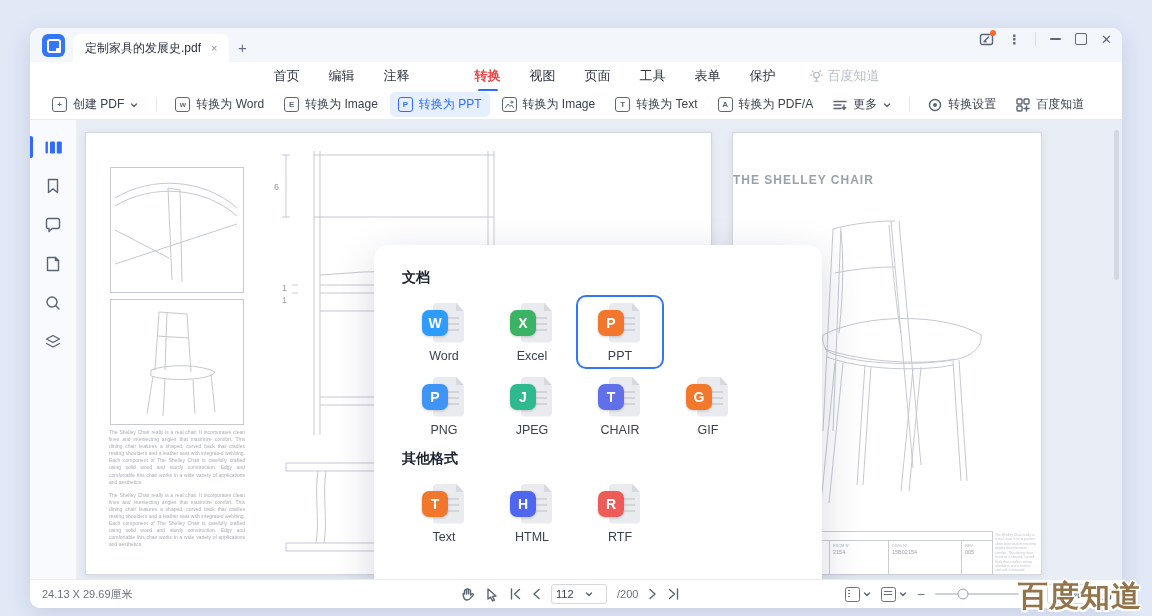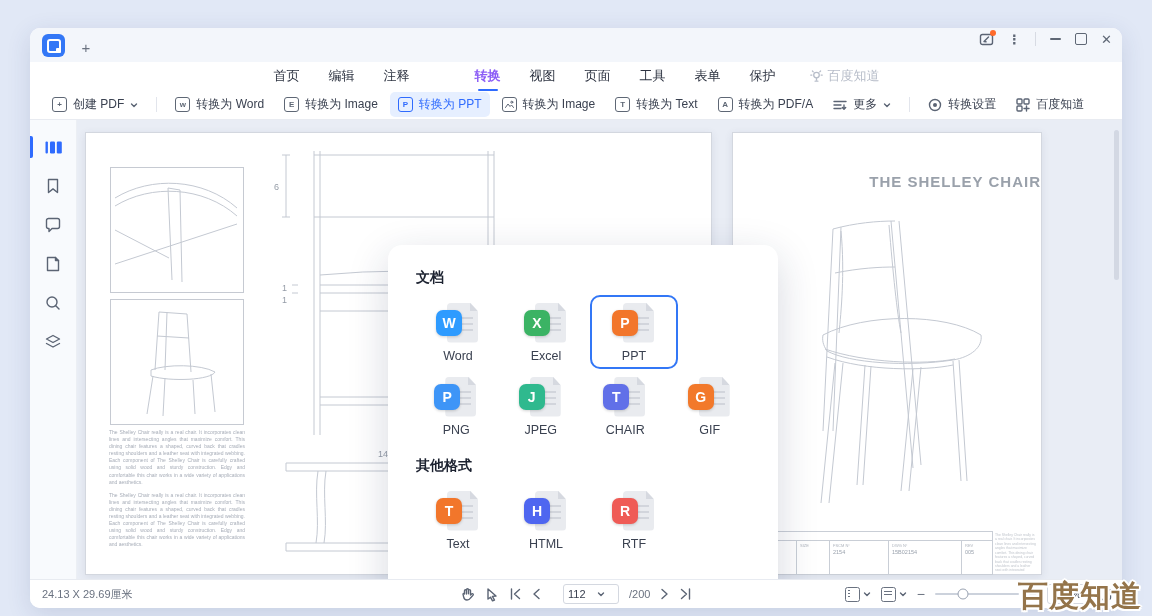--- a/index.html
+++ b/index.html
@@ -17,21 +17,21 @@
   .wc-divider{width:1px;height:14px;background:#d7dbe3;}
   .wc-min{width:11px;height:2px;background:#5e6775;border-radius:1px;}
   .wc-max{width:10px;height:10px;border:1.6px solid #5e6775;border-radius:2px;}
   .wc-close{font-size:13px;color:#5e6775;}
   .wc-kebab{font-size:13px;letter-spacing:0;color:#5e6775;font-weight:bold;}
   .feedback{position:relative;}
   .fb-dot{position:absolute;right:-2px;top:-2px;width:6px;height:6px;border-radius:50%;background:#ff6a2b;}
   
   .menubar{height:28px;background:#fff;display:flex;align-items:center;justify-content:center;gap:27px;font-size:13px;color:#2e3442;flex:none;}
   .menu-item{position:relative;padding:3px 1px;cursor:default;}
-  .menu-item.active{color:#8b5cf6;font-weight:bold;margin-left:36px;}
+  .menu-item.active{color:#ef4444;font-weight:bold;margin-left:36px;}
   .menu-item.active::after{content:"";position:absolute;left:4px;right:4px;bottom:-3px;height:2px;background:#2f6bfe;border-radius:1px;}
   .menu-search{display:flex;align-items:center;gap:5px;color:#b7bdc9;margin-left:6px;}
   
   .toolbar{height:29px;background:#fff;border-bottom:1px solid #e8ebf1;display:flex;align-items:center;padding:0 14px;gap:4px;font-size:12px;color:#3a4150;flex:none;}
   .tb-btn{display:flex;align-items:center;gap:6px;padding:4px 8px;border-radius:5px;white-space:nowrap;cursor:default;}
   .tb-btn.tb-active{background:#e6efff;color:#2f6bfe;}
   .tb-divider{width:1px;height:15px;background:#e2e5ec;margin:0 6px;}
   .tglyph{width:13px;height:13px;border:1.3px solid #5e6775;border-radius:3px;font-size:8px;font-weight:bold;display:inline-flex;align-items:center;justify-content:center;line-height:1;color:#5e6775;flex:none;}
   .tb-active .tglyph{border-color:#2f6bfe;color:#2f6bfe;}
   .chev{width:8px;height:8px;flex:none;}
@@ -40,50 +40,50 @@
   .sidebar{width:46px;background:#f8fafd;border-right:1px solid #eceff4;display:flex;flex-direction:column;align-items:center;padding-top:12px;gap:9px;flex:none;position:relative;}
   .side-item{width:30px;height:30px;display:flex;align-items:center;justify-content:center;border-radius:6px;position:relative;}
   .side-active-bar{position:absolute;left:0;top:16px;width:3px;height:22px;background:#2f6bfe;border-radius:0 2px 2px 0;}
   .docarea{flex:1;position:relative;}
   .page{position:absolute;background:#fff;border:1px solid #d3d7df;box-shadow:0 2px 8px rgba(60,70,100,.10);}
   .page-left{left:8px;top:12px;width:625px;height:441px;}
   .page-right{left:655px;top:12px;width:308px;height:441px;}
   .frame{position:absolute;border:1px solid #c6cad2;}
   .paracol{position:absolute;left:23px;top:296px;width:136px;font-size:5px;line-height:1.42;color:#a7adb8;text-align:justify;}
   .paracol p{margin:0 0 6px 0;}
-  .rp-title{position:absolute;top:40px;left:0;width:100%;text-align:right;font-size:15px;font-weight:bold;letter-spacing:1px;color:#9aa1ab;}
+  .rp-title{position:absolute;top:40px;left:0;width:100%;text-align:left;font-size:12px;font-weight:bold;letter-spacing:1px;color:#9aa1ab;}
   .sketch{position:absolute;}
   .tb-block{position:absolute;border:1px solid #c9ced6;display:flex;flex-direction:column;font-family:"Liberation Sans",sans-serif;background:#fff;}
   .tbk-row{display:flex;flex:1;}
   .tbk-cell{border-right:1px solid #c9ced6;padding:2px 3px;color:#9aa2ad;overflow:hidden;}
   .tbk-cell:last-child{border-right:none;}
   .tbk-row + .tbk-row{border-top:1px solid #c9ced6;}
   .tbk-label{font-size:4px;display:block;color:#aeb4bd;}
   .tbk-value{font-size:5.5px;display:block;margin-top:1px;}
   .tbk-name{font-size:6px;font-weight:bold;color:#8a919c;display:flex;align-items:center;}
   .microtext{font-size:3.4px;line-height:1.3;color:#c0c5cc;overflow:hidden;}
   .scrollbar{position:absolute;right:3px;top:10px;width:5px;height:150px;border-radius:3px;background:#c9cfdb;opacity:.7;}
   
-  .panel{position:absolute;left:358px;top:125px;width:390px;height:372px;background:#fff;border-radius:14px;box-shadow:0 12px 40px rgba(30,40,80,.18);z-index:50;padding:18px 26px;box-sizing:border-box;}
+  .panel{position:absolute;left:344px;top:125px;width:448px;height:372px;background:#fff;border-radius:14px;box-shadow:0 12px 40px rgba(30,40,80,.18);z-index:50;padding:18px 26px;box-sizing:border-box;}
   .panel h3{font-size:14px;font-weight:bold;color:#1c2230;margin:6px 0 8px 2px;}
   .prow{display:flex;}
   .pitem{width:88px;height:74px;border:2px solid transparent;border-radius:10px;display:flex;flex-direction:column;align-items:center;justify-content:center;gap:5px;box-sizing:border-box;cursor:default;}
   .pitem.selected{border-color:#3377f6;}
   .pitem .plabel{font-size:12.5px;color:#3a4150;}
   .ficon{position:relative;width:44px;height:42px;flex:none;}
   .ficon .doc{position:absolute;right:2px;top:1px;width:31px;height:40px;background:#e9ebef;border-radius:4px;clip-path:polygon(0 0,75% 0,100% 22%,100% 100%,0 100%);}
   .ficon .doc::before{content:"";position:absolute;right:0;top:0;width:0;height:0;border-bottom:8px solid #d6d9e0;border-right:8px solid rgba(255,255,255,0);}
   .ficon .doc::after{content:"";position:absolute;right:5px;top:14px;width:13px;height:18px;background:repeating-linear-gradient(#d2d5dc 0 2px,rgba(0,0,0,0) 2px 6px);}
   .badge{position:absolute;left:0;top:8px;width:26px;height:26px;border-radius:7px;color:#fff;font-weight:bold;font-size:14px;display:flex;align-items:center;justify-content:center;box-shadow:0 1px 3px rgba(0,0,0,.18);}
   .pen{width:14px;height:2.6px;background:#fff;transform:rotate(-45deg);border-radius:2px;}
   
   .statusbar{height:28px;background:#fff;border-top:1px solid #e8ebf1;display:flex;align-items:center;padding:0 12px;font-size:11px;color:#6a7280;flex:none;position:relative;}
   .sb-center{position:absolute;left:430px;display:flex;align-items:center;gap:10px;}
   .sb-right{position:absolute;right:10px;display:flex;align-items:center;gap:10px;}
-  .pagebox{width:46px;height:18px;border:1px solid #d4d8e0;border-radius:3px;display:flex;align-items:center;padding:0 4px;gap:3px;margin-left:12px;}
+  .pagebox{width:46px;height:18px;border:1px solid #d4d8e0;border-radius:3px;display:flex;align-items:center;padding:0 4px;gap:3px;}
   .pagebox input{border:none;outline:none;width:26px;font-size:11px;color:#3a4150;padding:0;font-family:inherit;background:transparent;}
   .zoombox{width:40px;height:18px;border:1px solid #d4d8e0;border-radius:3px;display:flex;align-items:center;justify-content:center;font-size:10.5px;color:#3a4150;}
   .slider{width:84px;height:2px;background:#ccd2dc;border-radius:1px;position:relative;}
   .slider .knob{position:absolute;left:34%;top:50%;transform:translate(-50%,-50%);width:11px;height:11px;border-radius:50%;background:#fff;border:1.5px solid #9aa3b2;box-sizing:border-box;}
   .pm{font-size:14px;color:#6a7280;line-height:1;}
   .vmode{display:flex;align-items:center;gap:3px;}
   .vm-icon{width:13px;height:13px;border:1.3px solid #6a7280;border-radius:2.5px;position:relative;}
   .vm-icon.dots::before{content:"";position:absolute;left:2px;top:2.5px;width:2px;height:7px;background:repeating-linear-gradient(#6a7280 0 1.4px,rgba(0,0,0,0) 1.4px 3px);}
   .vm-icon.lines::before{content:"";position:absolute;left:2.5px;top:3px;right:2.5px;height:6px;background:repeating-linear-gradient(#6a7280 0 1.2px,rgba(0,0,0,0) 1.2px 3px);}
   .watermark{position:absolute;left:1018px;top:576px;font-size:30px;font-weight:900;letter-spacing:1px;z-index:200;
@@ -92,20 +92,24 @@
   svg.lineart text{fill:#959ca7;stroke:none;font-size:9px;font-family:"Liberation Sans",sans-serif;}
   svg.icon{stroke:#5b6474;fill:none;stroke-width:1.4;stroke-linecap:round;stroke-linejoin:round;display:block;}
 </style>
 </head>
 <body>
 
 <div class="window">
 
   <div class="titlebar">
     <div class="logo"></div>
+    <div class="tab">
+      <span>定制家具的发展史.pdf</span>
+      <span class="close">×</span>
+    </div>
     <div class="newtab">+</div>
     <div class="win-controls">
       <span class="feedback">
         <svg class="icon" width="15" height="15" viewBox="0 0 15 15">
             <rect x="1.5" y="2.5" width="12" height="10" rx="2"></rect>
             <path d="M5 9.5 L9.5 5 M5 9.5 l2 .3"></path>
           </svg>
         <span class="fb-dot"></span>
       </span>
       <span class="wc-kebab">⋮</span>
@@ -404,21 +408,21 @@
         </div>
         <div class="pitem">
           <span class="ficon">
               <span class="doc"></span>
               <span class="badge" style="background:#F2792B;">G</span>
             </span>
           <span class="plabel">GIF</span>
         </div>
       </div>
 
-      <h3 style="margin-top:14px;">其他格式</h3>
+      <h3 style="margin-top:7px;">其他格式</h3>
       <div class="prow">
         <div class="pitem">
           <span class="ficon">
               <span class="doc"></span>
               <span class="badge" style="background:#F2762B;">T</span>
             </span>
           <span class="plabel">Text</span>
         </div>
         <div class="pitem">
           <span class="ficon">

